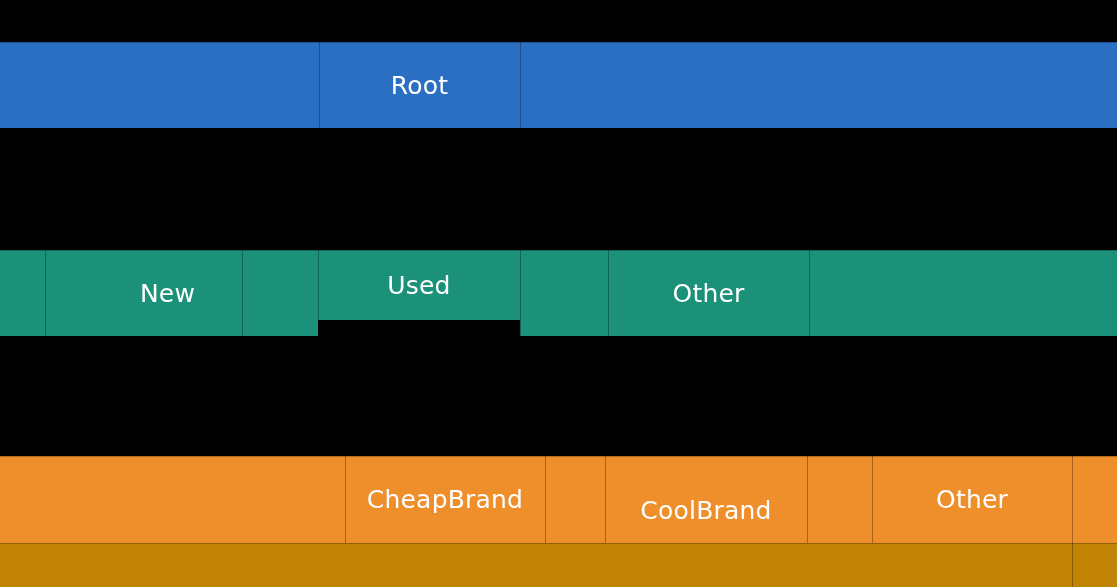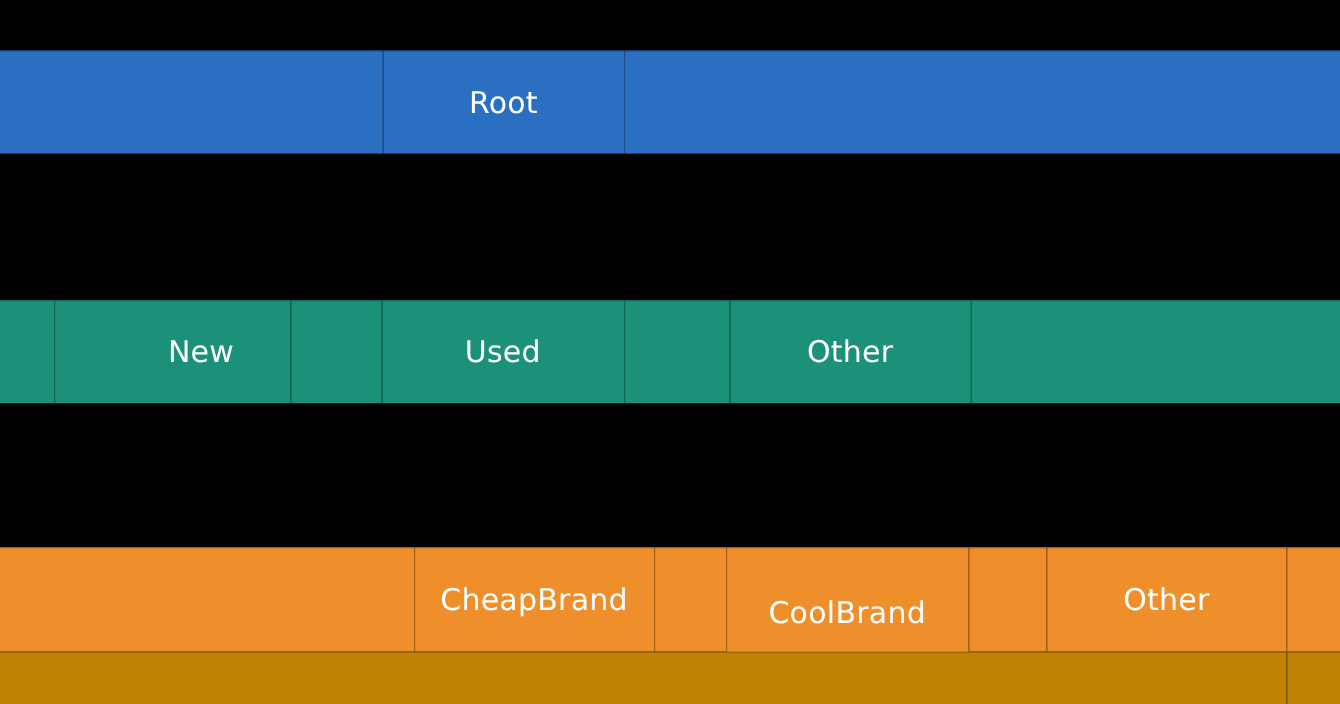--- a/index.html
+++ b/index.html
@@ -79,21 +79,21 @@
     <div style="position: absolute; left: 0px; top: 250px; width: 1117px; height: 86px;">
       <div class="tile level-one sep-top" style="left: 0px; top: 0px; width: 45px; height: 86px; background: rgb(26, 145, 120);">
         <span class="tile-label"></span>
       </div>
       <div class="tile level-one sep-left sep-top" style="left: 45px; top: 0px; width: 197px; height: 86px; background: rgb(26, 145, 120); padding-left: 48px;">
         <span class="tile-label">New</span>
       </div>
       <div class="tile level-one sep-left sep-top" style="left: 242px; top: 0px; width: 76px; height: 86px; background: rgb(26, 145, 120);">
         <span class="tile-label"></span>
       </div>
-      <div class="tile level-one sep-left sep-top" style="left: 318px; top: 0px; width: 202px; height: 86px; background: rgb(26, 145, 120);">
+      <div class="tile level-one sep-left sep-top" style="left: 318px; top: 0px; width: 202px; height: 70px; background: rgb(26, 145, 120);">
         <span class="tile-label">Used</span>
       </div>
       <div class="tile level-one sep-left sep-top" style="left: 520px; top: 0px; width: 88px; height: 86px; background: rgb(26, 145, 120);">
         <span class="tile-label"></span>
       </div>
       <div class="tile level-one sep-left sep-top" style="left: 608px; top: 0px; width: 201px; height: 86px; background: rgb(26, 145, 120);">
         <span class="tile-label">Other</span>
       </div>
       <div class="tile level-one sep-left sep-top" style="left: 809px; top: 0px; width: 308px; height: 86px; background: rgb(26, 145, 120);">
         <span class="tile-label"></span>

